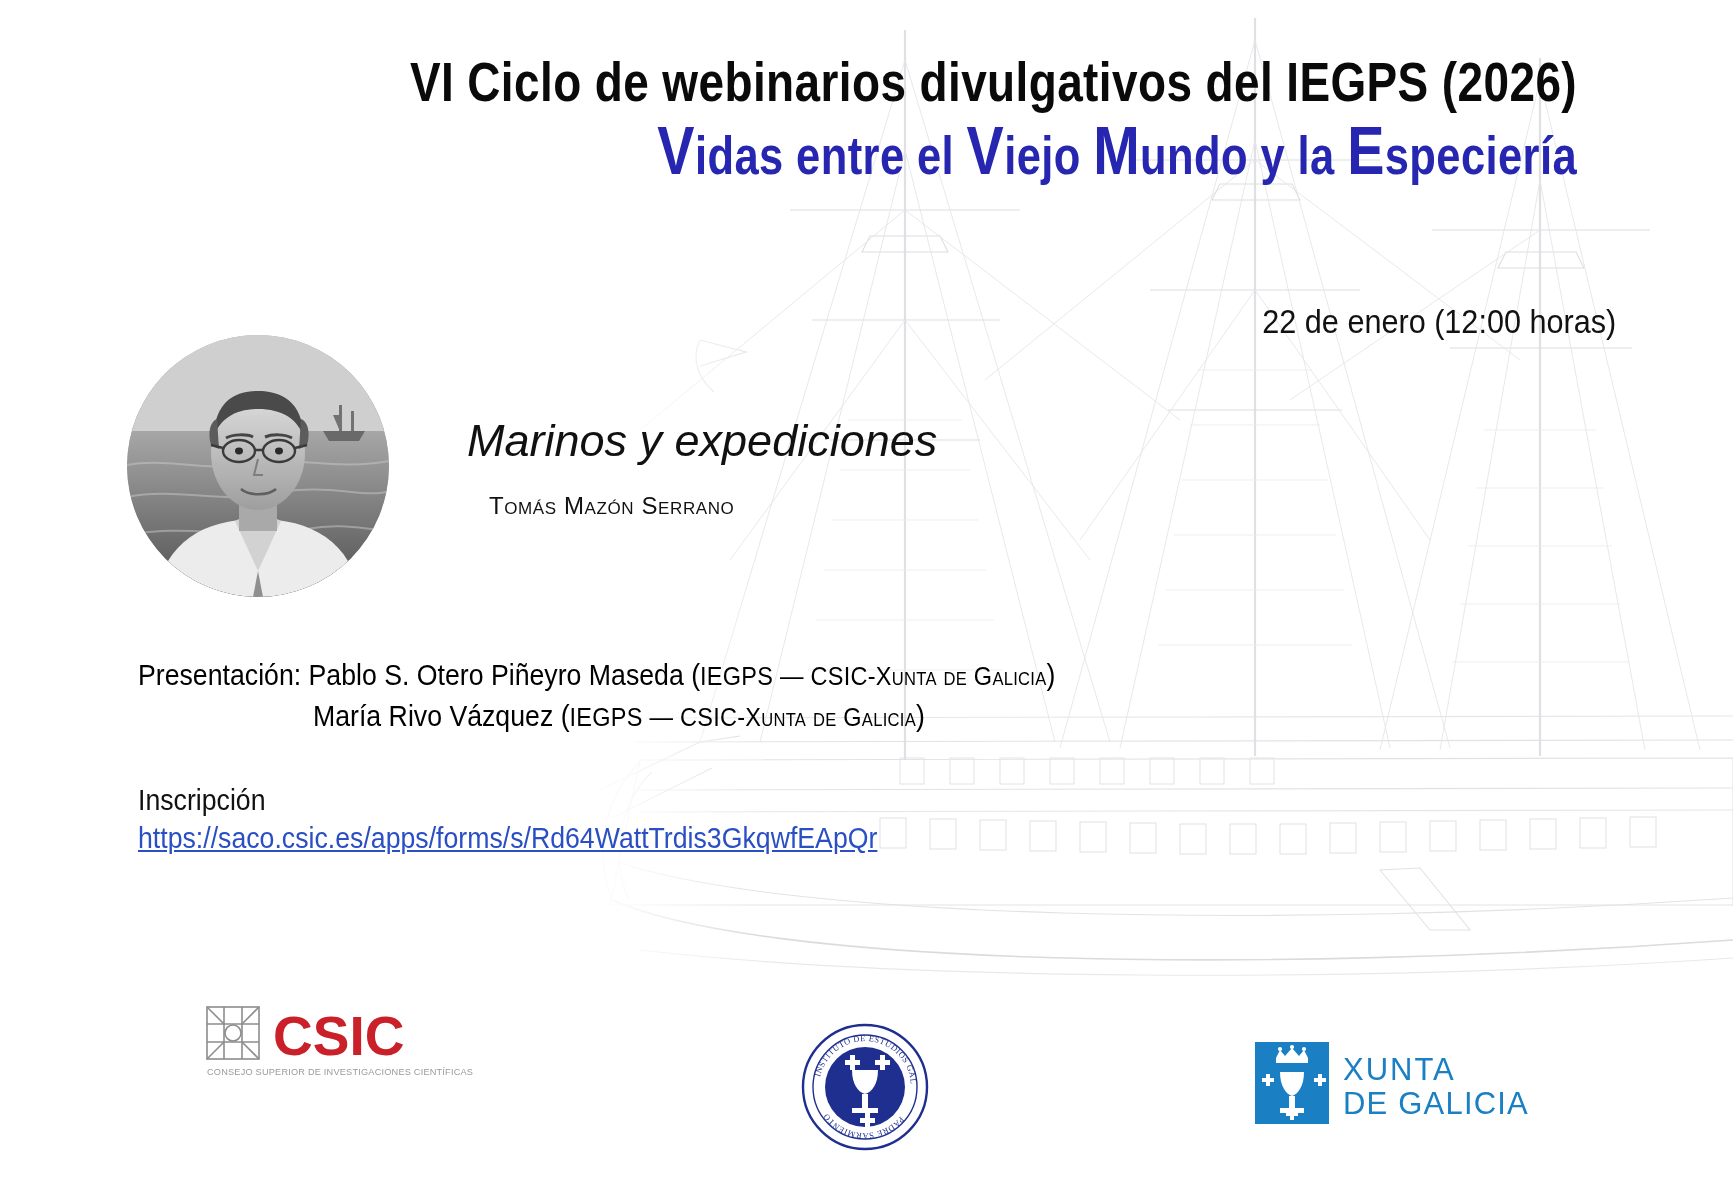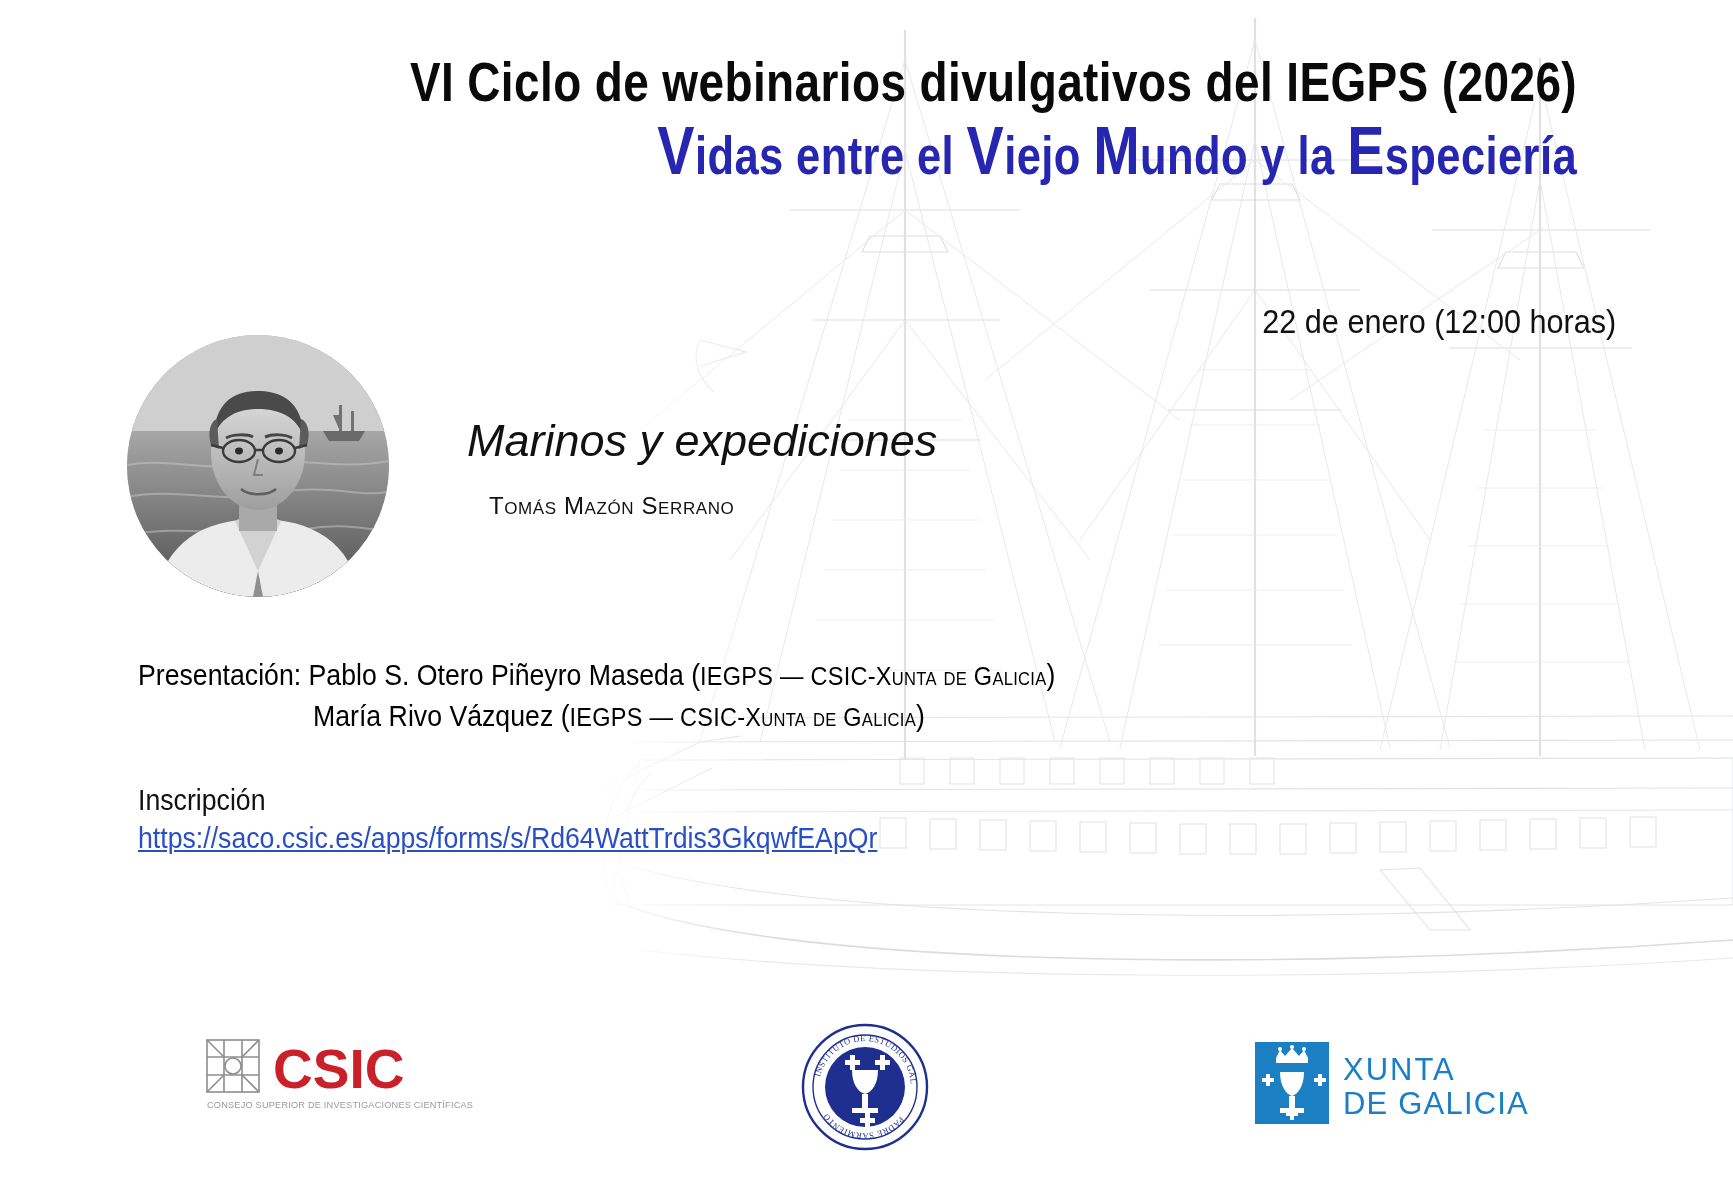--- a/index.html
+++ b/index.html
@@ -51,21 +51,21 @@
   .present .inst{font-variant:small-caps;font-size:.88em;letter-spacing:.3px;}
 
   
   .insc-label{position:absolute;left:138px;top:784px;font-size:29px;color:#111;
               font-stretch:condensed;transform:scaleX(.92);transform-origin:left center;}
   .insc-link{position:absolute;left:138px;top:822px;font-size:29px;color:#2a4fc4;
              text-decoration:underline;font-stretch:condensed;white-space:nowrap;
              transform:scaleX(.92);transform-origin:left center;cursor:pointer;}
 
   
-  .logo-csic{position:absolute;left:205px;top:1032px;width:268px;height:82px;}
+  .logo-csic{position:absolute;left:205px;top:999px;width:268px;height:82px;}
   .logo-iegps{position:absolute;left:800px;top:1022px;width:130px;height:130px;}
   .logo-xunta{position:absolute;left:1255px;top:1042px;width:280px;height:82px;text-align:right;}
   .logo-csic svg,.logo-iegps svg,.logo-xunta svg{display:block;width:100%;height:100%;}
 </style>
 </head>
 <body>
 
 <div id="ship-bg">
   <svg viewBox="0 0 1733 1182" preserveAspectRatio="none">
     <g stroke="#b9bcc4" stroke-width="1.1" fill="none" opacity="0.9">

